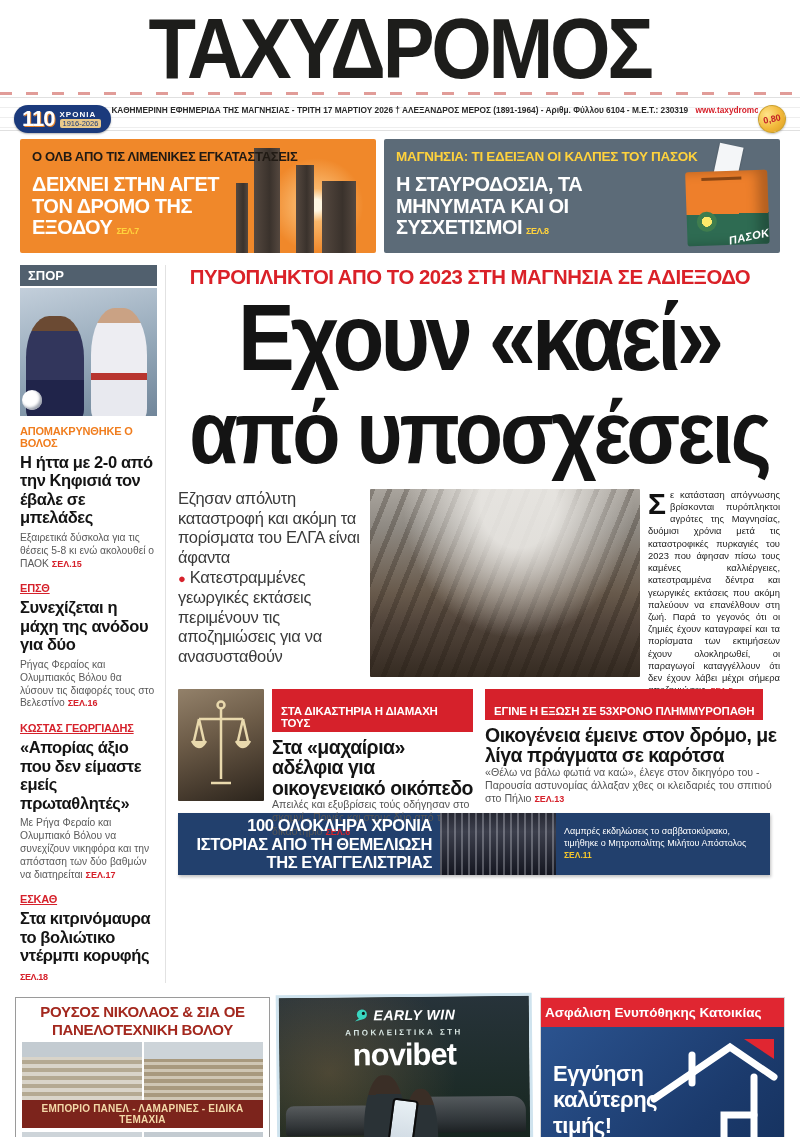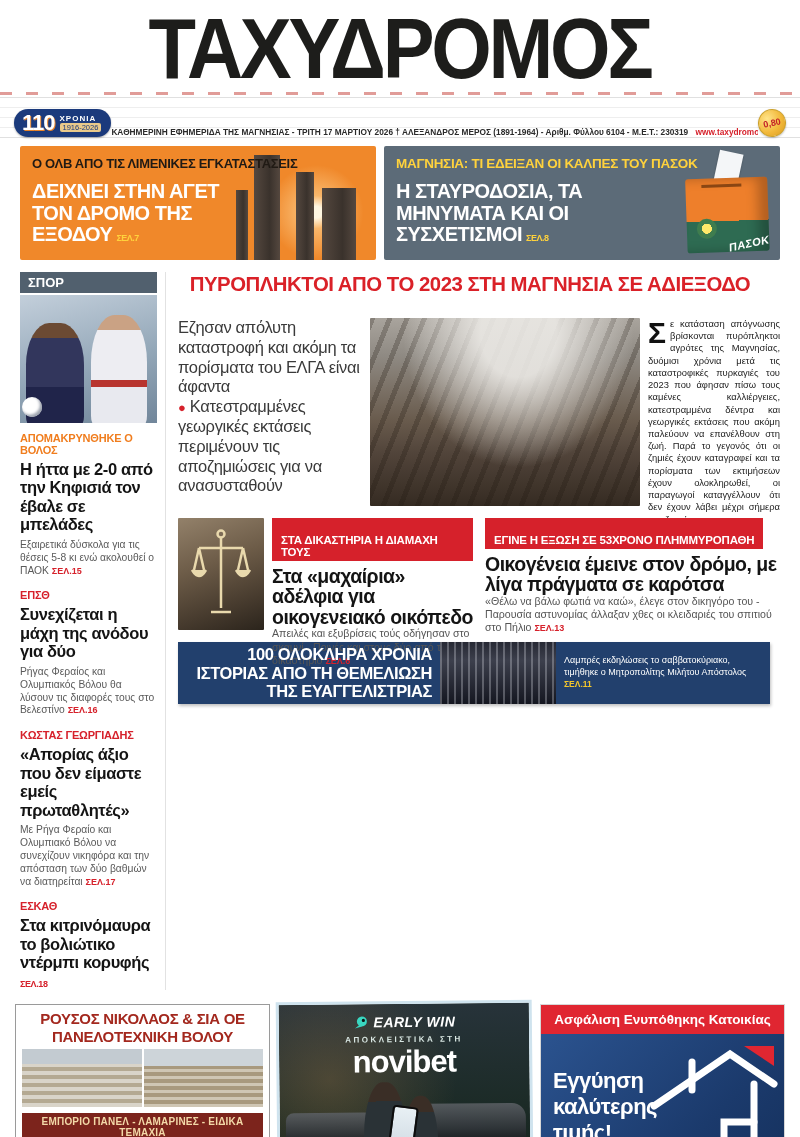--- a/index.html
+++ b/index.html
@@ -7,21 +7,21 @@
               font-family:"Liberation Sans","DejaVu Sans",sans-serif; }
   .page { width:800px; height:1137px; position:relative; background:#fff; }
 
   
   .masthead { text-align:center; padding-top:6px; }
   .masthead-title { font-size:72px; font-weight:900; color:#1d1d1b; letter-spacing:-3px;
                     line-height:1; display:inline-block; transform:scale(1.08,1.18); transform-origin:center top; }
   .dash-rule { height:3px; margin:14px 0 0;
     background:repeating-linear-gradient(90deg,#c84b44 0 12px,transparent 12px 26px); opacity:.55; }
 
-  .info-bar { height:41px; margin:2px 0 0; display:flex; align-items:flex-end; padding:0 14px;
+  .info-bar { height:34px; margin:2px 0 0; display:flex; align-items:flex-start; padding:7px 14px;
     border-top:1px solid #e0e0e0; border-bottom:1px solid #e0e0e0;
     background:repeating-linear-gradient(180deg,transparent 0 9px,#eee 9px 10px); }
   .badge110 { display:flex; align-items:stretch; background:#1b3a7c; border-radius:14px;
     padding:2px 10px 2px 8px; height:28px; box-shadow:0 1px 2px rgba(0,0,0,.3); }
   .badge110 .num { font-size:22px; font-weight:900; color:#fff; line-height:24px;
     text-shadow:1px 1px 0 #e8842a; letter-spacing:-1px; }
   .badge110 .col { display:flex; flex-direction:column; margin-left:5px; justify-content:center; }
   .badge110 .lbl { font-size:8px; font-weight:900; color:#fff; letter-spacing:1px; }
   .badge110 .rng { font-size:7.5px; font-weight:400; color:#1b3a7c; background:#e9c98a;
     padding:0 3px; border-radius:2px; text-align:center; }
@@ -69,21 +69,21 @@
   .sport-bar { background:#51606e; color:#fff; font-weight:900; font-size:13px; padding:3px 8px; }
   .sport-photo { height:128px; position:relative; overflow:hidden; margin-top:2px;
     background:linear-gradient(165deg,#c3cfdb,#93a7b8 55%,#71869a); }
   .pl-a { position:absolute; left:6px; bottom:-4px; width:58px; height:104px; border-radius:40% 40% 10% 10%;
     background:linear-gradient(180deg,#6b4a33 0 14%, #32365c 14% 62%, #20244a 62%); }
   .pl-b { position:absolute; right:10px; bottom:-4px; width:56px; height:112px; border-radius:42% 42% 10% 10%;
     background:linear-gradient(180deg,#caa284 0 13%, #ededf2 13% 58%, #b8352f 58% 64%, #e8e9ef 64%); }
   .ball { position:absolute; left:2px; bottom:6px; width:20px; height:20px; border-radius:50%;
     background:radial-gradient(circle at 35% 30%,#fff 0 55%, #c9ccd4 100%); box-shadow:inset -2px -2px 3px #9aa0ac; }
   .sb-kick-orange { color:#f07d1e; font-weight:900; font-size:11px; margin-top:9px; letter-spacing:-.2px; }
-  .sb-kick-red { color:#d6212b; font-weight:900; font-size:11px; margin-top:12px; letter-spacing:-.2px; }
+  .sb-kick-red { color:#d6212b; font-weight:900; font-size:11px; margin-top:12px; letter-spacing:-.2px;text-decoration:underline; }
   .sb-title { font-size:16.5px; font-weight:900; color:#141414; line-height:1.12; margin-top:4px; letter-spacing:-.4px; }
   .sb-body { font-size:10.3px; color:#5a5a5a; line-height:1.25; margin-top:5px; }
   .pg-red { color:#d6212b; font-weight:900; font-size:9px; }
 
   .main-col { flex:1; min-width:0; }
   .lead-kicker { color:#da2128; font-weight:900; font-size:21px; letter-spacing:-.5px;
     white-space:nowrap; text-align:center; transform:scaleX(.97); transform-origin:left center; }
   .headline { text-align:center; color:#141414; margin-top:4px; }
   .headline .l1 { font-size:85px; font-weight:900; letter-spacing:-4px; line-height:.95;
     display:inline-block; transform:scaleY(1.12); transform-origin:center top; }
@@ -131,21 +131,21 @@
   .ad-panel .ttl { color:#a3281e; font-weight:900; font-size:15px; line-height:1.15; letter-spacing:-.3px; }
   .panel-grid { display:grid; grid-template-columns:1fr 1fr; gap:2px; margin-top:4px; }
   .panel-ph { height:58px;
     background:
       linear-gradient(180deg,#c3cbd1 0 26%, rgba(0,0,0,0) 26%),
       repeating-linear-gradient(0deg,#d9d4c9 0 4px,#b4a992 4px 8px); }
   .panel-ph.alt { background:
       linear-gradient(180deg,#cdd4d9 0 30%, rgba(0,0,0,0) 30%),
       repeating-linear-gradient(0deg,#cfc6b4 0 3px,#a8997e 3px 7px); }
   .panel-band { background:#7c241c; color:#f3d9a8; font-weight:900; font-size:10px;
-    padding:3px 2px; margin-top:6px; letter-spacing:.2px; }
+    padding:3px 2px; margin-top:0; letter-spacing:.2px; }
 
   .ad-novi { flex:0 0 250px; background:#0a1514; color:#fff; position:relative;
     transform:rotate(-.6deg); outline:3px solid #cfe3ee; display:flex; flex-direction:column;
     align-items:center; padding:10px 10px 6px; overflow:hidden; }
   .novi-scene { position:absolute; inset:0;
     background:
       radial-gradient(ellipse at 20% 30%, rgba(214,150,80,.25), rgba(0,0,0,0) 45%),
       linear-gradient(180deg,#27333a 0%,#1c2b27 40%,#13211a 70%,#0c1712 100%); }
   .novi-car { position:absolute; width:92px; height:30px; border-radius:8px 14px 3px 3px;
     background:linear-gradient(180deg,#5d6166,#32363b 70%,#1d2023); opacity:.85; }
@@ -156,21 +156,21 @@
   .fig-b { left:124px; top:92px; width:34px; height:104px; }
   .novi-phone { position:absolute; left:110px; top:102px; width:26px; height:48px; border-radius:4px;
     background:linear-gradient(180deg,#e8f0f4,#cfd9e2); border:2px solid #0c0c0c; transform:rotate(8deg); }
   .novi-top { position:relative; display:flex; align-items:center; gap:5px; z-index:2; }
   .novi-top .ew { font-weight:900; font-style:italic; font-size:14px; letter-spacing:.5px; }
   .novi-sub { position:relative; z-index:2; font-size:8px; letter-spacing:2.5px; margin-top:5px; color:#d8e6e2; font-weight:700; }
   .novi-brand { position:relative; z-index:2; font-size:31px; font-weight:900; letter-spacing:-1px; line-height:1; margin-top:2px; }
   .novi-mid { flex:1; }
 
   .ad-flat { flex:1; display:flex; flex-direction:column; border:1px solid #d7d7d7; }
-  .flat-top { background:#e02631; color:#fff; font-weight:900; font-size:13.5px; text-align:center;
+  .flat-top { background:#e02631; color:#fff; font-weight:900; font-size:13.5px; 
     padding:7px 4px; position:relative; }
   .flat-top::after { content:""; position:absolute; left:48px; bottom:-12px; border:8px solid transparent;
     border-top:14px solid #e02631; }
   .flat-body { flex:1; position:relative; background:linear-gradient(135deg,#2b538f 0%,#1b3a6c 55%,#122c55 100%); overflow:hidden; }
   .flat-head { position:absolute; left:12px; top:34px; color:#fff; font-weight:900; font-size:22px;
     line-height:1.18; letter-spacing:-.5px; width:130px; }
   .flat-house { position:absolute; right:4px; top:6px; }
 </style>
 </head>
 <body>
@@ -253,20 +253,24 @@
       </div>
 
       <div>
         <div class="sb-kick-red">ΕΣΚΑΘ</div>
         <div class="sb-title"><span>Στα κιτρινόμαυρα το βολιώτικο ντέρμπι κορυφής</span> <span class="pg-red">ΣΕΛ.18</span></div>
       </div>
     </div>
 
     <div class="main-col">
       <div class="lead-kicker">ΠΥΡΟΠΛΗΚΤΟΙ ΑΠΟ ΤΟ 2023 ΣΤΗ ΜΑΓΝΗΣΙΑ ΣΕ ΑΔΙΕΞΟΔΟ</div>
+      <div class="headline">
+        <span class="l1">Εχουν «καεί»</span><br>
+        <span class="l2">από υποσχέσεις</span>
+      </div>
 
       <div class="lead-row">
         <div class="deck">
           <span>Εζησαν απόλυτη καταστροφή και ακόμη τα πορίσματα του ΕΛΓΑ είναι άφαντα</span><br>
           <span class="bullet">●</span>
           <span>Κατεστραμμένες γεωργικές εκτάσεις περιμένουν τις αποζημιώσεις για να ανασυσταθούν</span>
         </div>
         <div class="fire-photo"></div>
         <div class="lead-side">
           <span class="dropcap">Σ</span><span>ε κατάσταση απόγνωσης βρίσκονται πυρόπληκτοι αγρότες της Μαγνησίας, δυόμισι χρόνια μετά τις καταστροφικές πυρκαγιές του 2023 που άφησαν πίσω τους καμένες καλλιέργειες, κατεστραμμένα δέντρα και γεωργικές εκτάσεις που ακόμη παλεύουν να επανέλθουν στη ζωή. Παρά το γεγονός ότι οι ζημιές έχουν καταγραφεί και τα πορίσματα των εκτιμήσεων έχουν ολοκληρωθεί, οι παραγωγοί καταγγέλλουν ότι δεν έχουν λάβει μέχρι σήμερα αποζημιώσεις.</span>

